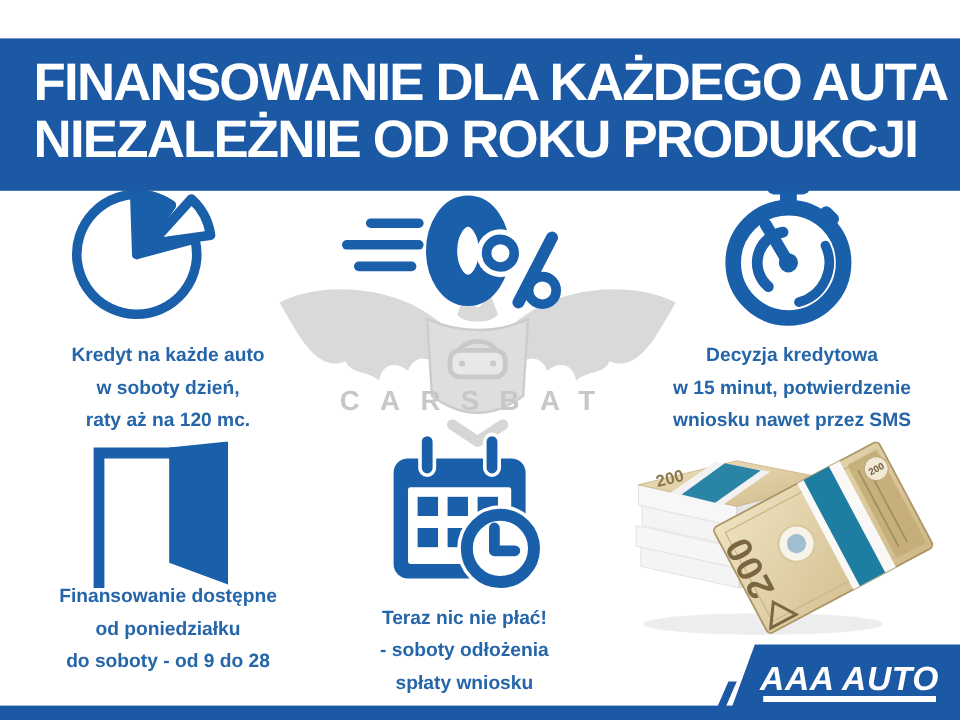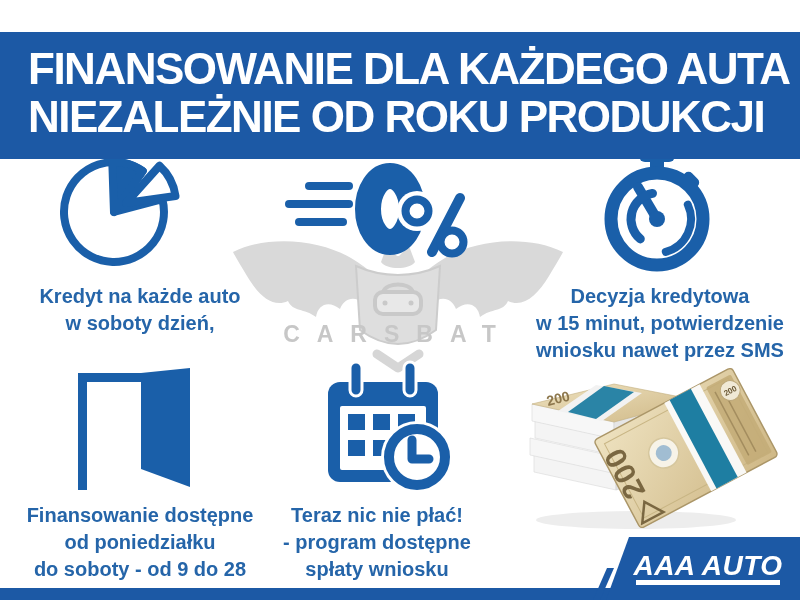--- a/index.html
+++ b/index.html
@@ -16,21 +16,21 @@
     margin:0;padding:13px 0 0 28px;font-size:44px;line-height:48px;
     font-weight:bold;letter-spacing:-1.5px;white-space:nowrap;
   }
   .header h1 span{display:block;}
   
   .watermark{position:absolute;left:225px;top:238px;z-index:1;}
   
   .icon-svg{position:absolute;z-index:2;}
   .caption{
     position:absolute;z-index:2;text-align:center;
-    font-size:20px;line-height:27px;font-weight:bold;color:#2565a9;
+    font-size:16px;line-height:27px;font-weight:bold;color:#2565a9;
   }
   .caption span{display:block;}
   .money{position:absolute;left:518px;top:360px;z-index:2;}
   
   .bottom-strip{position:absolute;left:0;top:588px;width:800px;height:12px;background:#1c59a5;z-index:3;}
   .logo-svg{position:absolute;left:583px;top:528px;z-index:4;}
 </style>
 </head>
 <body>
 
@@ -96,20 +96,21 @@
     <circle cx="65" cy="76" r="46" fill="none" stroke="#1a5fa9" stroke-width="13"></circle>
     <line x1="65" y1="76" x2="46" y2="44" stroke="#1a5fa9" stroke-width="10" stroke-linecap="round"></line>
     <circle cx="65" cy="76" r="8" fill="#1a5fa9"></circle>
     <path d="M60.5,50.4 A26,26 0 0,0 48.3,95.9" fill="none" stroke="#1a5fa9" stroke-width="9" stroke-linecap="round"></path>
     <path d="M95.8,61.6 A34,34 0 0,1 73.8,108.8" fill="none" stroke="#1a5fa9" stroke-width="8" stroke-linecap="round"></path>
   </svg>
 
   <div class="caption" style="left:15px;top:283px;width:250px;">
     <span>Kredyt na każde auto</span>
     <span>w soboty dzień,</span>
+    <span>raty aż na 120 mc.</span>
   </div>
   <div class="caption" style="left:262px;top:284px;width:250px;">
   </div>
   <div class="caption" style="left:518px;top:283px;width:284px;">
     <span>Decyzja kredytowa</span>
     <span>w 15 minut, potwierdzenie</span>
     <span>wniosku nawet przez SMS</span>
   </div>
 
   <svg class="icon-svg" style="left:75px;top:364px;" width="120" height="128" viewBox="0 0 120 128">
@@ -181,28 +182,28 @@
       <rect x="2" y="-50" width="40" height="100" fill="#fbfbfb" opacity="0.95"></rect>
       <rect x="8" y="-50" width="24" height="100" fill="#1e7ea2"></rect>
       <rect x="46" y="-44" width="28" height="88" rx="2" fill="#c3ab77" opacity="0.85"></rect>
       <line x1="52" y1="-36" x2="52" y2="36" stroke="#8d774c" stroke-width="1.5" opacity="0.6"></line>
       <line x1="60" y1="-36" x2="60" y2="36" stroke="#8d774c" stroke-width="1.5" opacity="0.6"></line>
       <circle cx="66" cy="-30" r="10" fill="#f0e9d6" stroke="#bda87a" stroke-width="1"></circle>
       <text x="66" y="-27" text-anchor="middle" font-size="8" font-weight="bold" fill="#6e5c39">200</text>
     </g>
   </svg>
 
-  <div class="caption" style="left:10px;top:502px;width:260px;">
+  <div class="caption" style="left:10px;top:484px;width:260px;">
     <span>Finansowanie dostępne</span>
     <span>od poniedziałku</span>
     <span>do soboty - od 9 do 28</span>
   </div>
-  <div class="caption" style="left:252px;top:502px;width:250px;">
+  <div class="caption" style="left:262px;top:502px;width:250px;">
     <span>Teraz nic nie płać!</span>
-    <span>- program dostępne</span>
+    <span>- soboty odłożenia</span>
     <span>spłaty wniosku</span>
   </div>
 
   <div class="bottom-strip"></div>
   <svg class="logo-svg" width="217" height="72" viewBox="0 0 217 72">
     <polygon points="10,72 24,40 31,40 17,72" fill="#1c59a5"></polygon>
     <polygon points="46,9 217,9 217,72 23,72" fill="#1c59a5"></polygon>
     <text x="125" y="47" text-anchor="middle" font-size="28" font-weight="bold" font-style="italic" fill="#ffffff" letter-spacing="0.5">AAA AUTO</text>
     <rect x="53" y="52" width="144" height="5" fill="#ffffff"></rect>
   </svg>

